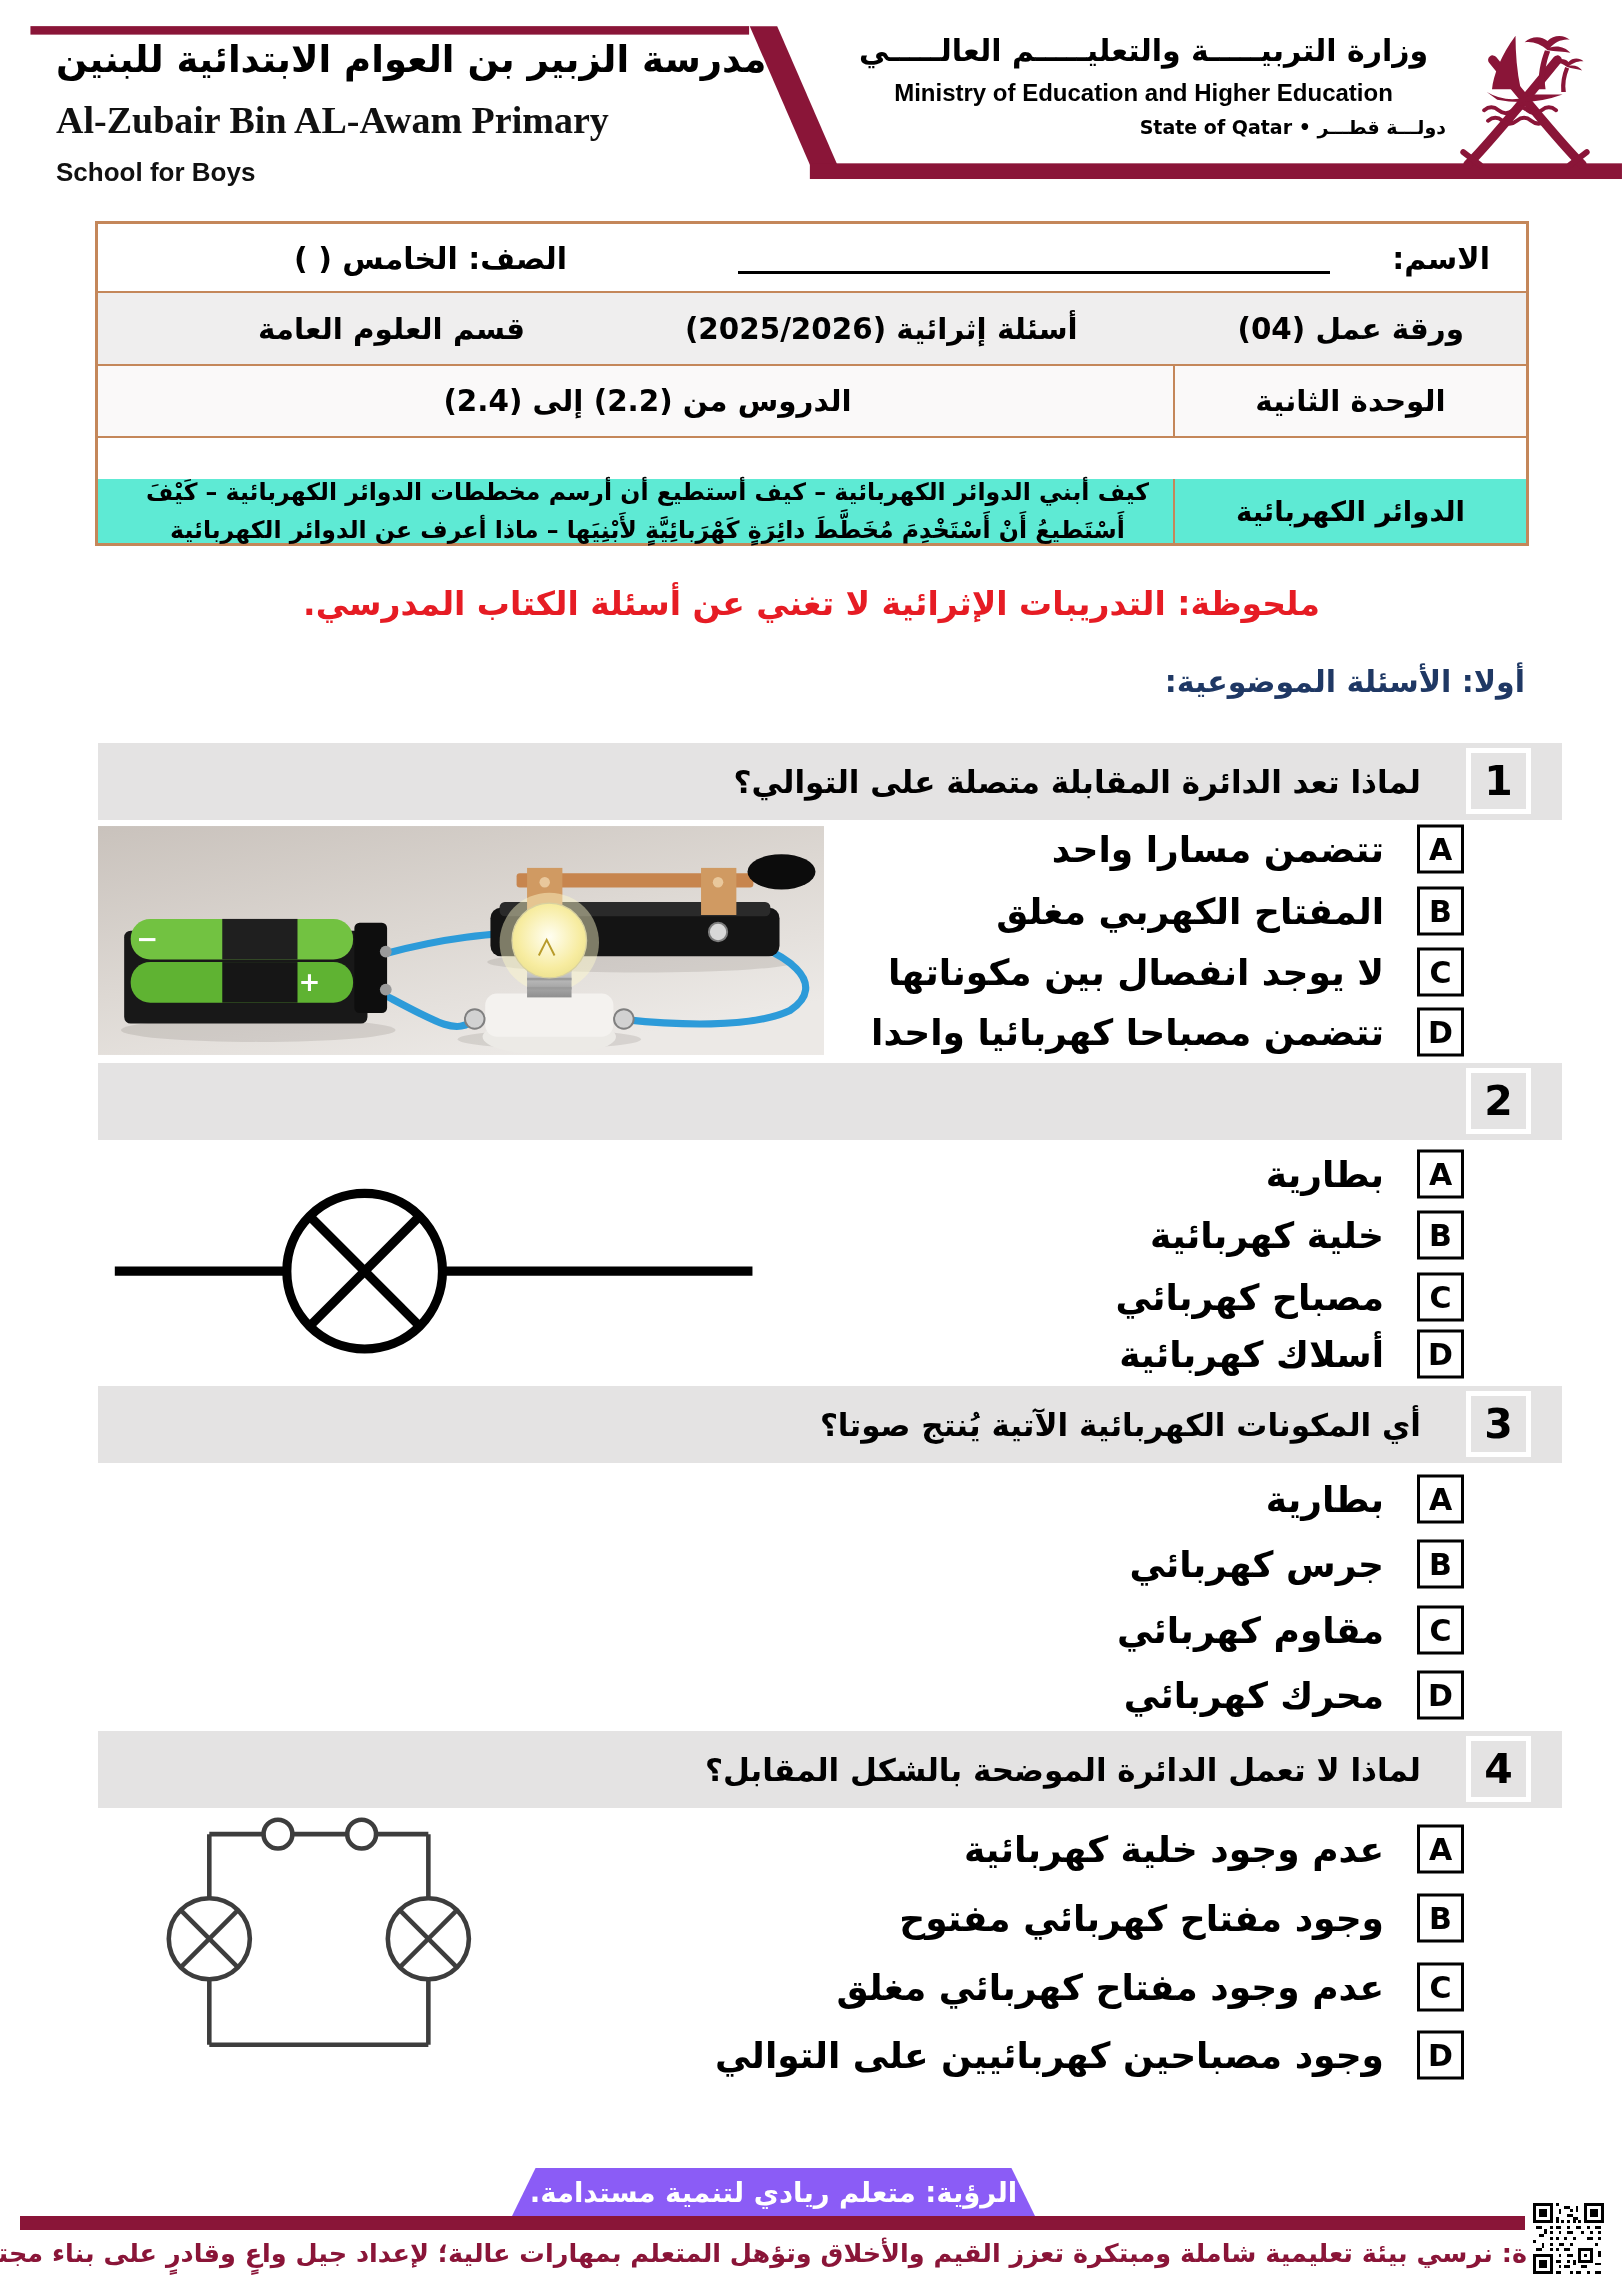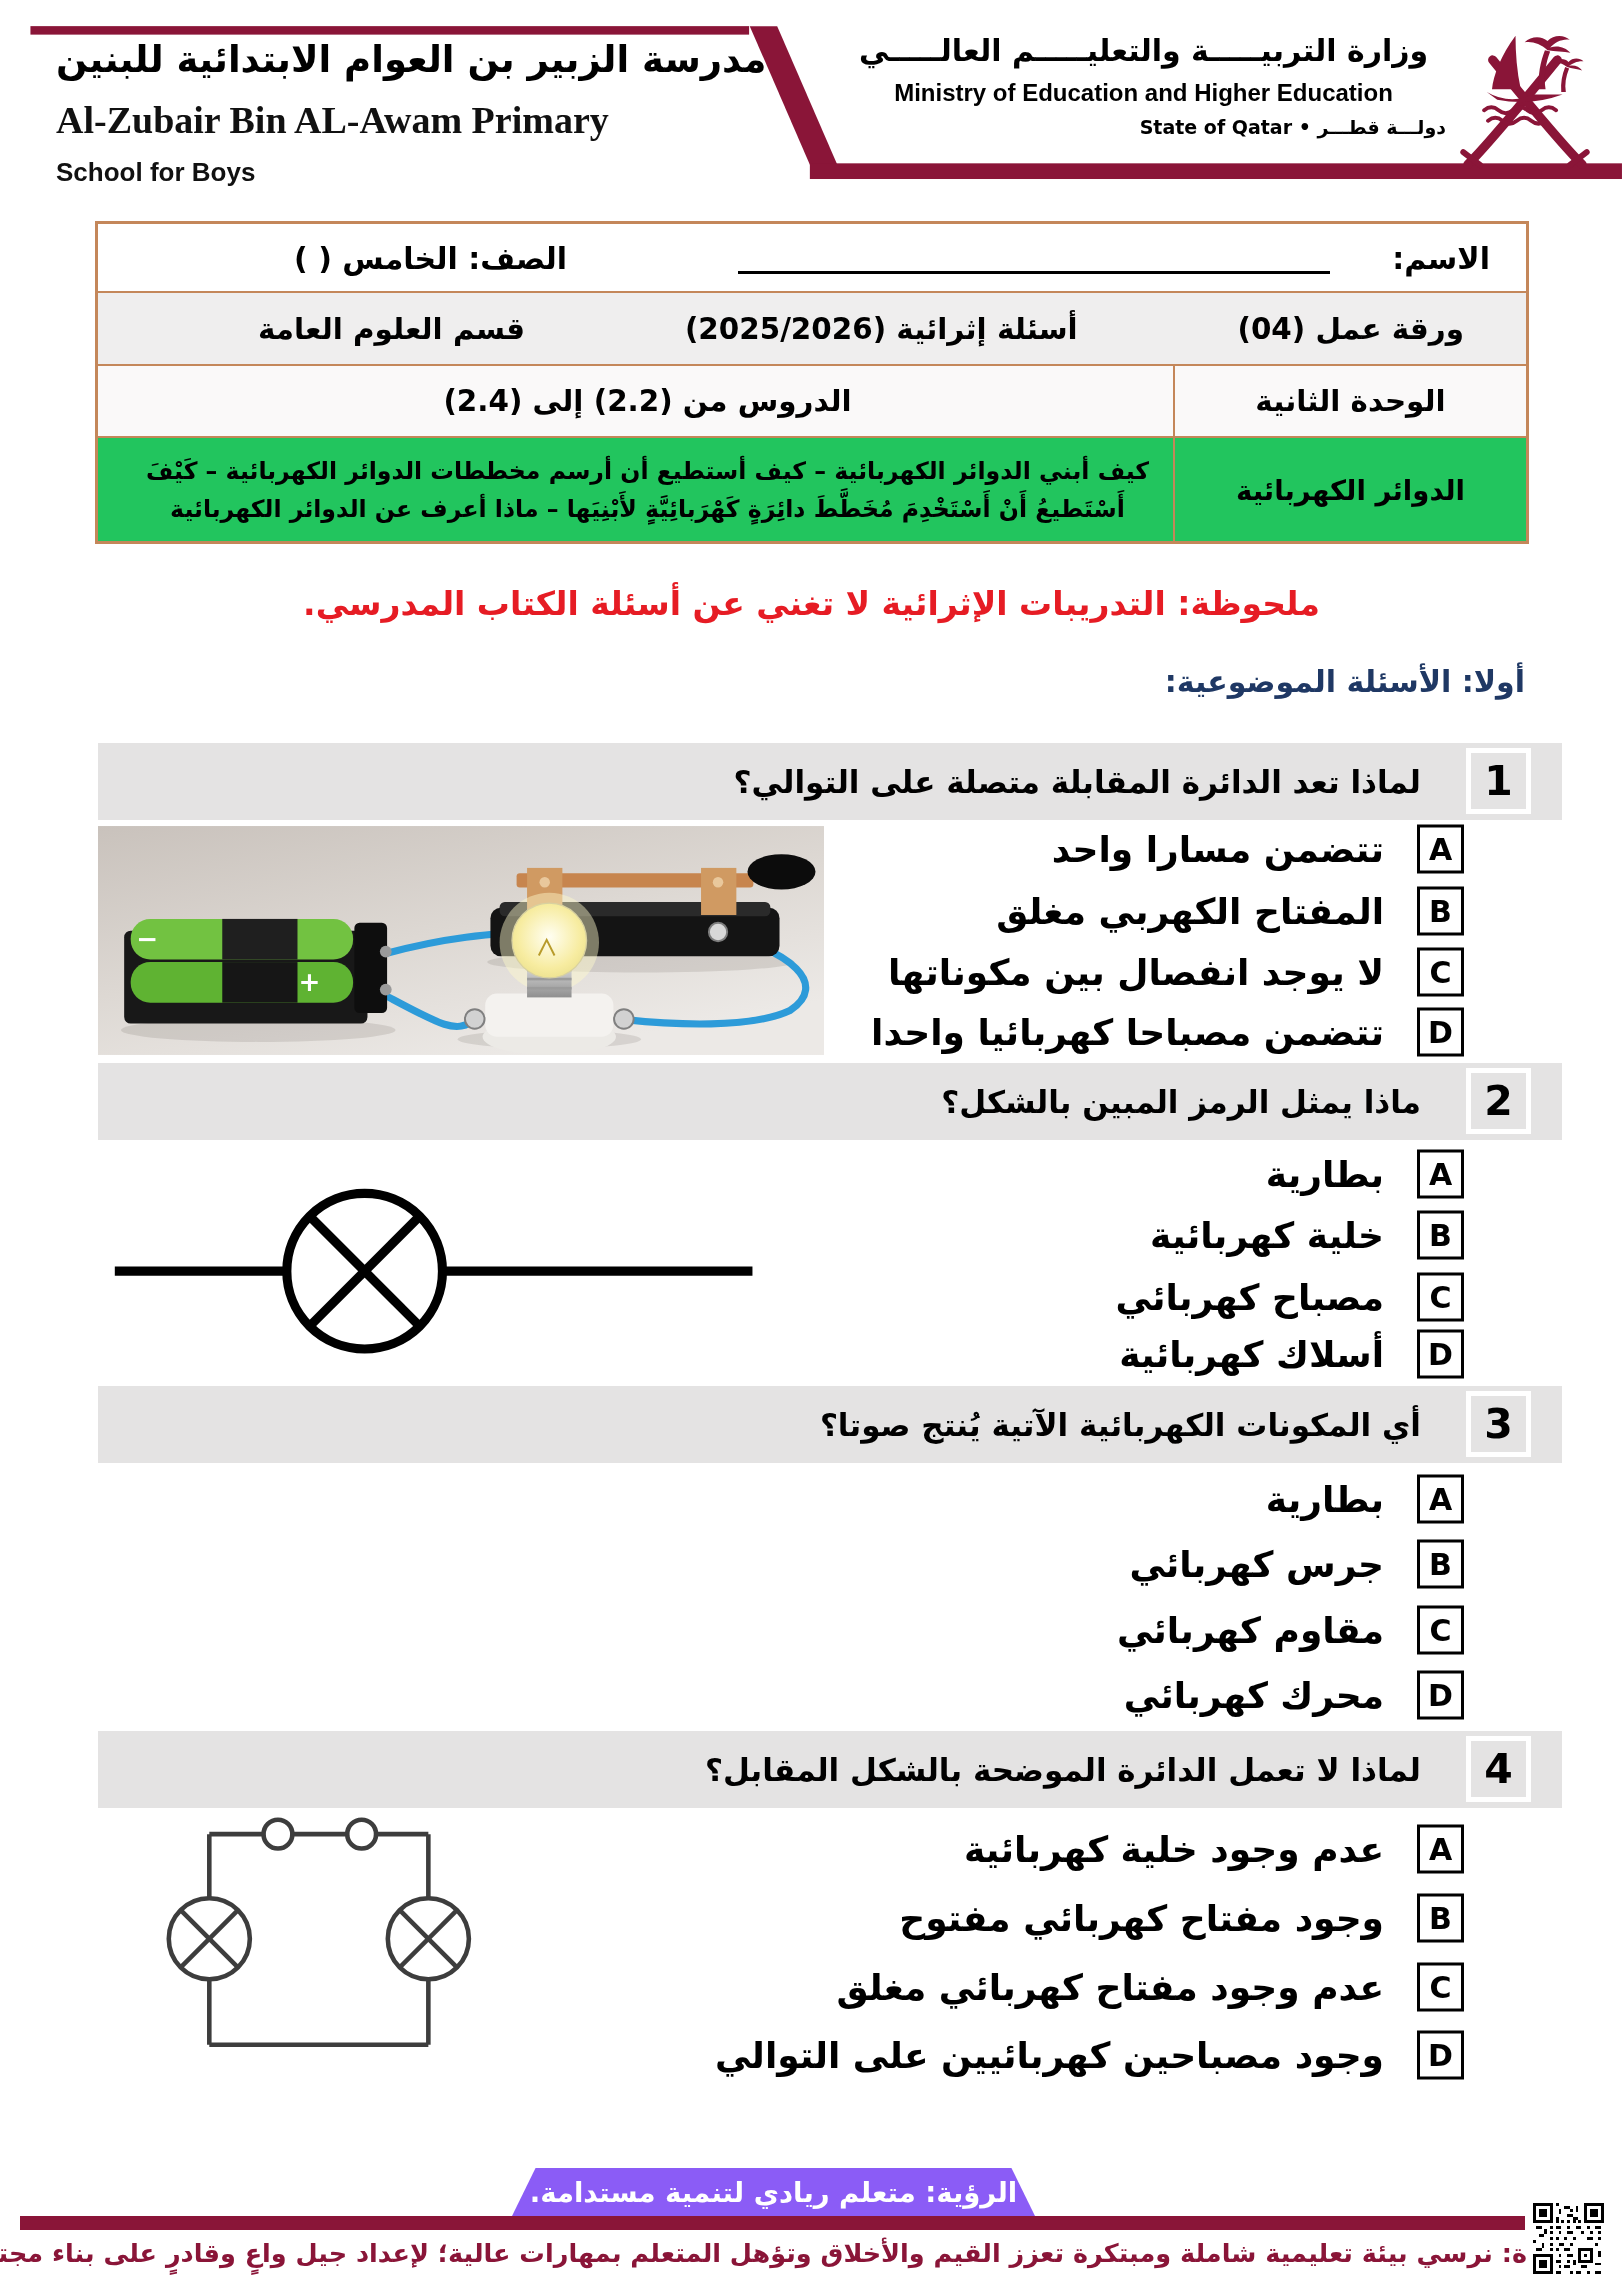--- a/index.html
+++ b/index.html
@@ -22,21 +22,21 @@
   .state-line{font-size:19px; font-weight:bold; color:#000; margin-top:9.2px; text-align:right;
               padding-left:5.2px; white-space:nowrap;}
   
   .info-table{left:95px; top:221px; width:1434px; border:3.3px solid #C4875A; box-sizing:border-box; background:#fff;}
   .itr{position:relative; box-sizing:border-box;}
   .itr1{height:69px; background:#ffffff; border-bottom:2.6px solid #C4875A;}
   .itr2{height:73px; background:#EFEEEE; border-bottom:2.6px solid #C4875A;
         display:flex; align-items:center; justify-content:space-between;
         padding:0 62px 0 160px;}
   .itr3{height:72px; background:#FAF9F9; border-bottom:2.6px solid #C4875A; display:flex;}
-  .itr4{height:103px; background:#22c55e; display:flex;}
+  .itr4{height:64px; background:#5eead4; display:flex;margin-top:41px;}
   .cell-r{width:353px; border-left:2.6px solid #C4875A; display:flex; align-items:center; justify-content:center; box-sizing:border-box;}
   .cell-l{flex:1; display:flex; align-items:center; justify-content:center; text-align:center;padding-left:24px;}
   .tbl-txt{font-size:29.4px; font-weight:bold; color:#000;}
   .tbl-txt-sm{font-size:23.6px; font-weight:bold; color:#000; line-height:38px; padding:0 19.6px;}
   .name-label{position:absolute; right:36px; top:50%; transform:translateY(-50%); font-size:30px; font-weight:bold;}
   .name-line{position:absolute; right:196px; bottom:17px; width:592px; height:2.6px; background:#000;}
   .class-label{position:absolute; left:196px; top:50%; transform:translateY(-50%); font-size:30px; font-weight:bold;}
   
   .note{left:0; top:584px; width:100%; text-align:center; font-size:33px; font-weight:bold; color:#E61C24;}
   .section-title{right:98px; top:664px; font-size:30px; font-weight:bold; color:#1F3864;}
@@ -221,21 +221,20 @@
       <rect x="96" y="92" width="68" height="4" fill="#9b9b9b"></rect>
       <rect x="96" y="106" width="68" height="4" fill="#9b9b9b"></rect>
       <circle cx="130" cy="35" r="57" fill="url(#glowGrad)" stroke="#d8d1a0" stroke-width="2"></circle>
       <path d="M114,58 L126,34 L138,58" fill="none" stroke="#b89b2a" stroke-width="3"></path>
       <circle cx="16" cy="155" r="15" fill="#d2d2d2" stroke="#808080" stroke-width="3"></circle>
       <circle cx="244" cy="155" r="15" fill="#d2d2d2" stroke="#808080" stroke-width="3"></circle>
     </g>
   </svg>
 
   <div class="abs qbar" style="top:1063px;">
-    <div class="qtext">ماذا يمثل الرمز المبين بالشكل؟</div>
     <div class="qnum">2</div>
   </div>
   <div class="abs opt" style="top:1144px;">
     <span class="optbox">A</span>
     <span class="opttext">بطارية</span>
   </div>
   <div class="abs opt" style="top:1205px;">
     <span class="optbox">B</span>
     <span class="opttext">خلية كهربائية</span>
   </div>

